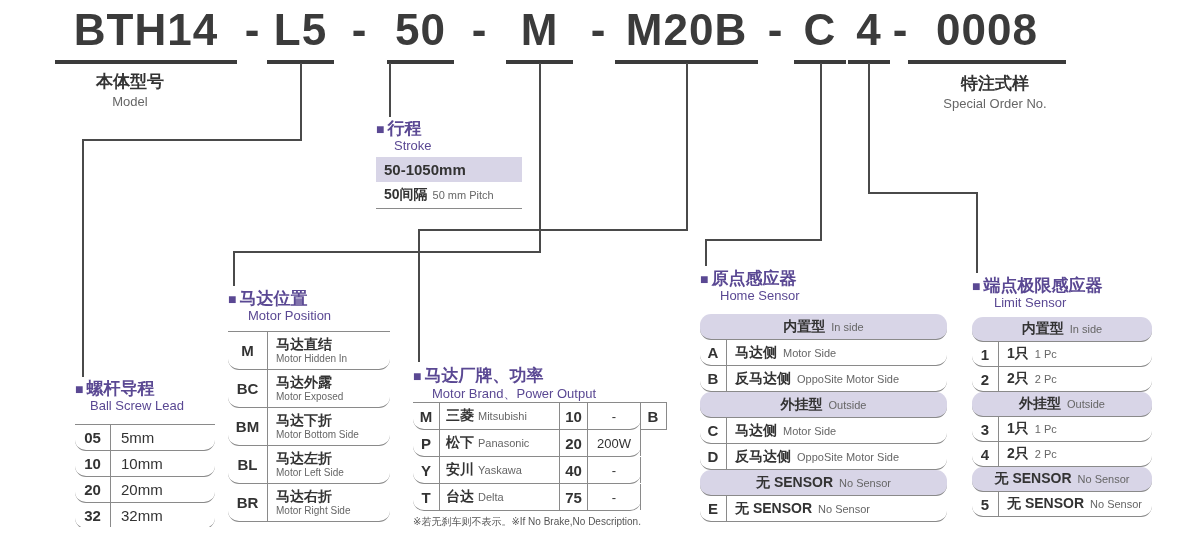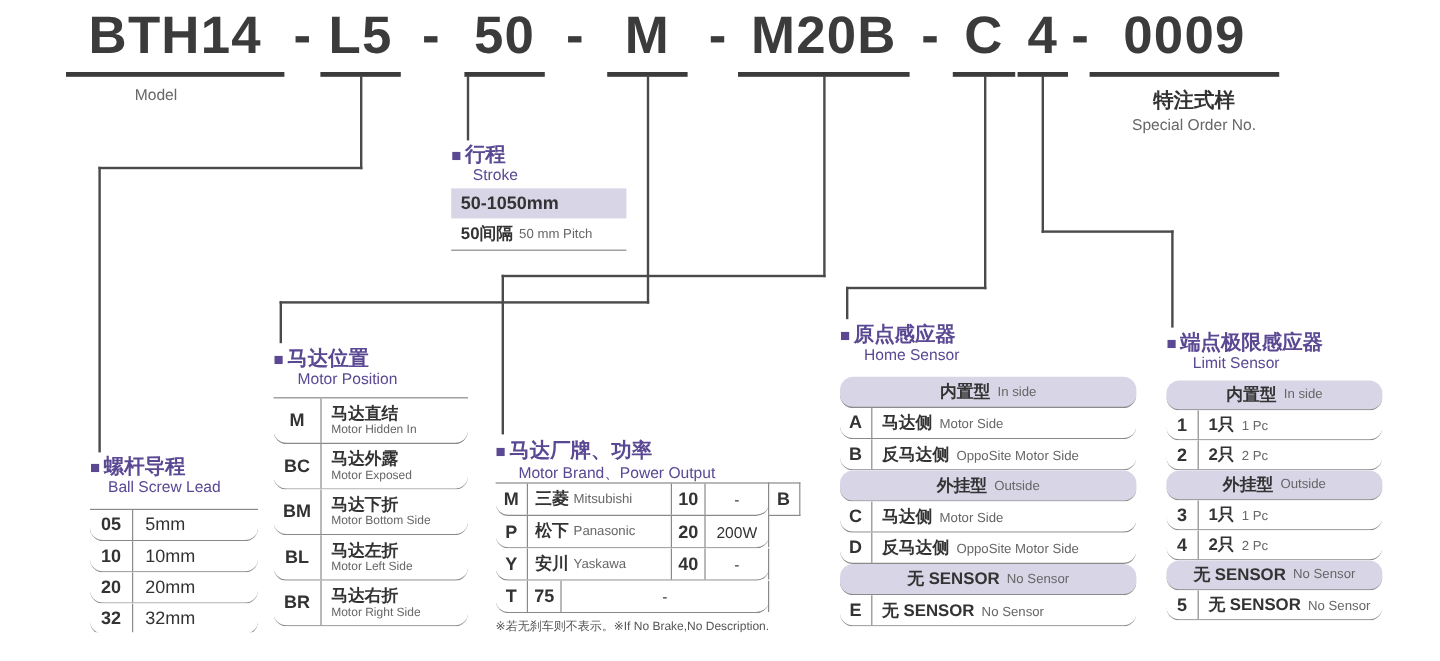--- a/index.html
+++ b/index.html
@@ -90,21 +90,21 @@
   <span class="dash" style="left:346px;width:26px">-</span>
   <div class="seg" style="left:387px;width:67px">50</div>
   <span class="dash" style="left:466px;width:26px">-</span>
   <div class="seg" style="left:506px;width:67px">M</div>
   <span class="dash" style="left:585px;width:26px">-</span>
   <div class="seg" style="left:615px;width:143px">M20B</div>
   <span class="dash" style="left:762px;width:26px">-</span>
   <div class="seg" style="left:794px;width:52px">C</div>
   <div class="seg" style="left:848px;width:42px">4</div>
   <span class="dash" style="left:890px;width:20px">-</span>
-  <div class="seg" style="left:908px;width:158px">0009</div>
+  <div class="seg" style="left:908px;width:158px">0008</div>
 
   <div class="line" style="left:300px;top:63px;width:2px;height:78px"></div>
   <div class="line" style="left:82px;top:139px;width:220px;height:2px"></div>
   <div class="line" style="left:82px;top:139px;width:2px;height:238px"></div>
 
   <div class="line" style="left:389px;top:63px;width:2px;height:54px"></div>
 
   <div class="line" style="left:539px;top:63px;width:2px;height:190px"></div>
   <div class="line" style="left:233px;top:251px;width:308px;height:2px"></div>
   <div class="line" style="left:233px;top:251px;width:2px;height:35px"></div>
@@ -115,20 +115,21 @@
 
   <div class="line" style="left:820px;top:63px;width:2px;height:178px"></div>
   <div class="line" style="left:705px;top:239px;width:117px;height:2px"></div>
   <div class="line" style="left:705px;top:239px;width:2px;height:27px"></div>
 
   <div class="line" style="left:868px;top:63px;width:2px;height:131px"></div>
   <div class="line" style="left:868px;top:192px;width:110px;height:2px"></div>
   <div class="line" style="left:976px;top:192px;width:2px;height:81px"></div>
 
   <div class="lbl" style="left:70px;top:70px;width:120px">
+    <span class="zh">本体型号</span>
     <span class="en">Model</span>
   </div>
   <div class="lbl" style="left:915px;top:72px;width:160px">
     <span class="zh">特注式样</span>
     <span class="en">Special Order No.</span>
   </div>
 
   <div class="sec-head" style="left:376px;top:117px">
     <span class="marker">■</span><span>行程</span>
   </div>
@@ -233,20 +234,24 @@
       <div class="code">Y</div>
       <div class="brand">
         <span class="zh">安川</span>
         <span class="en">Yaskawa</span>
       </div>
       <div class="pcode">40</div>
       <div class="pval">-</div>
     </div>
     <div class="r">
       <div class="code">T</div>
+      <div class="brand">
+        <span class="zh">台达</span>
+        <span class="en">Delta</span>
+      </div>
       <div class="pcode">75</div>
       <div class="pval">-</div>
     </div>
   </div>
   <div class="b-cell">B</div>
   <div class="note" style="left:413px;top:515px">
     <span>※若无刹车则不表示。</span><span>※If No Brake,No Description.</span>
   </div>
 
   <div class="sec-head" style="left:700px;top:267px">

